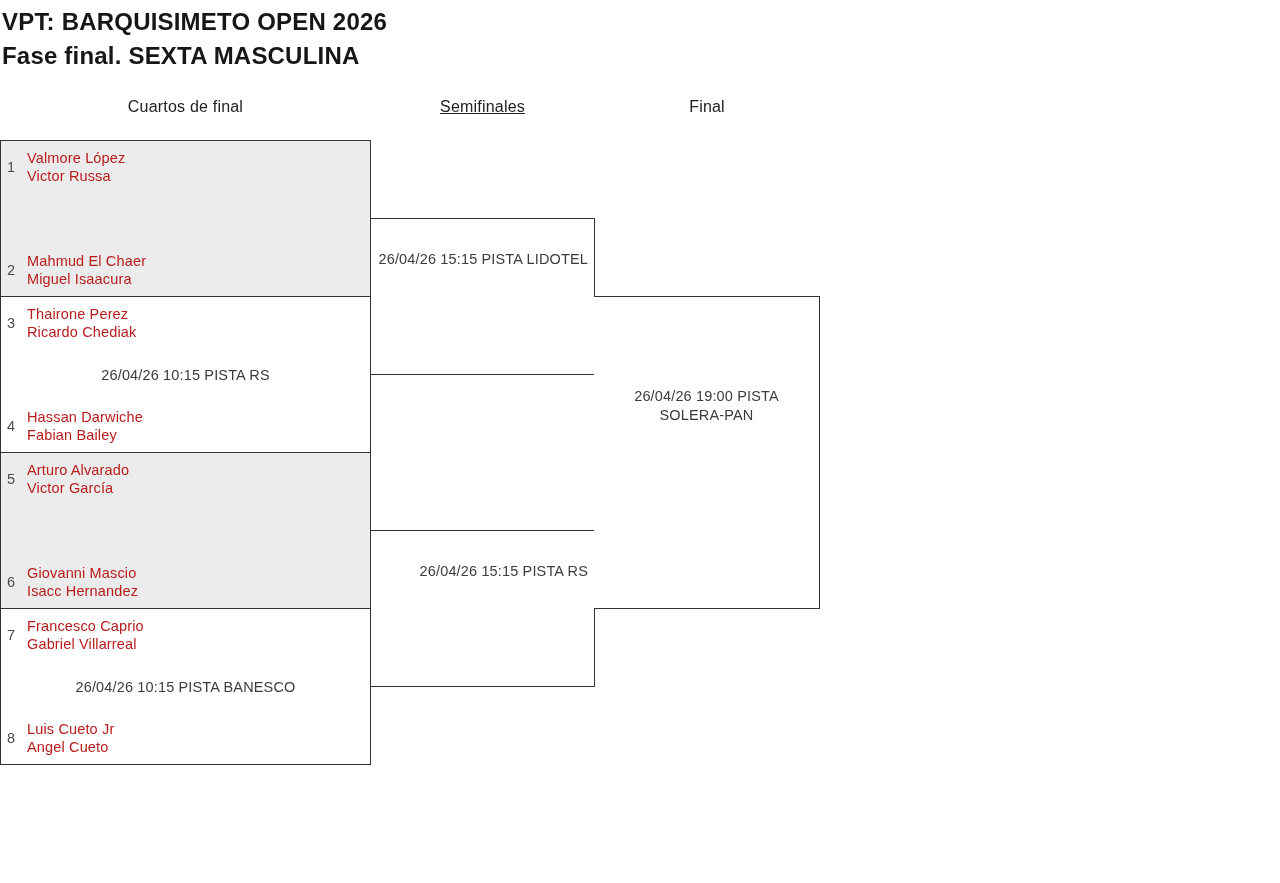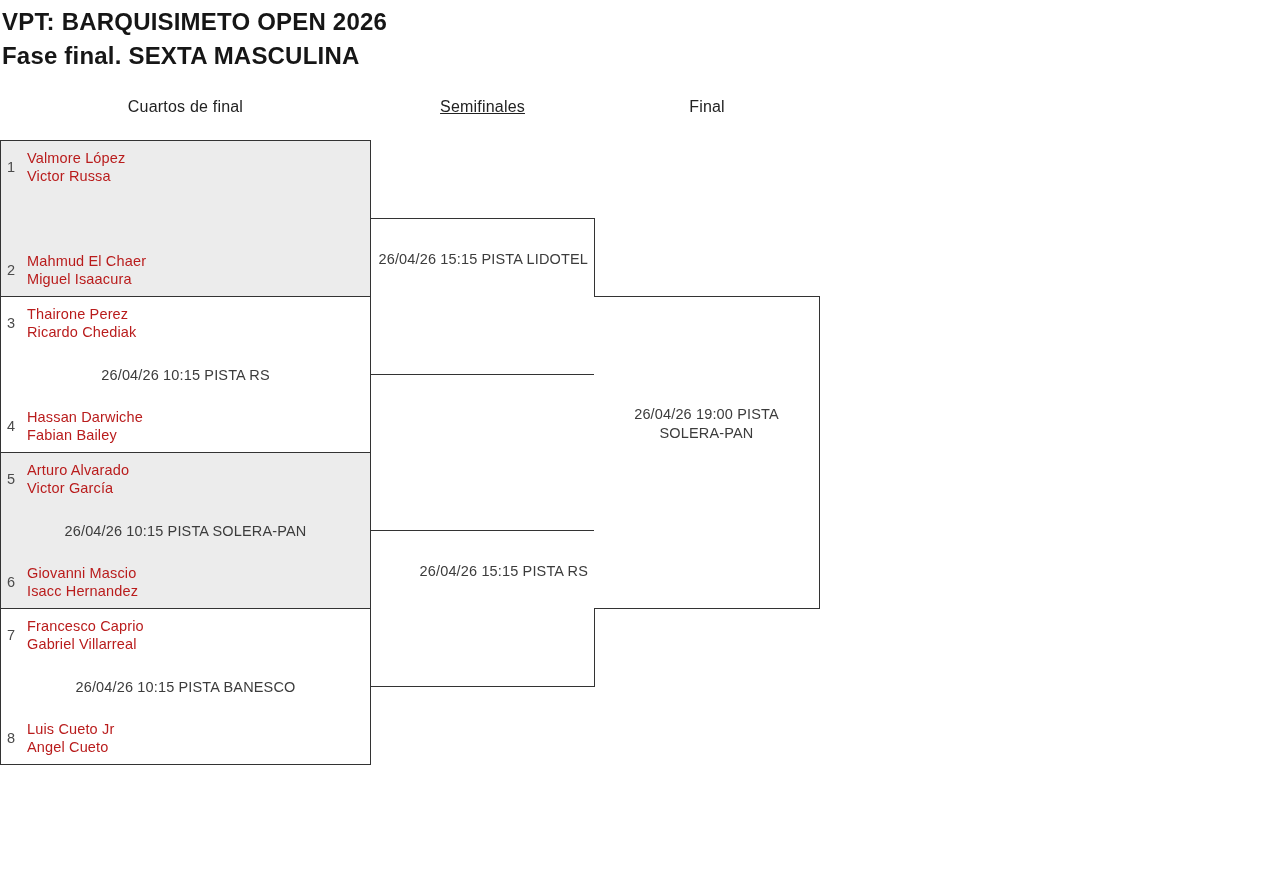--- a/index.html
+++ b/index.html
@@ -36,21 +36,21 @@
   .seed { width:20px; flex-shrink:0; text-align:center; color:#4b4b4b; }
   .names { padding-left:6px; line-height:18px; color:#b91c1c; }
 
   .schedule { text-align:center; line-height:18px; color:#3c3c3c; }
 
   .sf { left:370px; width:225px; height:157px; }
   .sf1 { top:218px; } .sf2 { top:530px; }
   .sf .schedule { position:absolute; top:31px; left:6px; right:6px;text-align:right; }
 
   .final-box { left:594px; top:296px; width:226px; height:313px; border-left:none; }
-  .final-box .schedule { position:absolute; top:108px; left:0; right:0; line-height:19px; }
+  .final-box .schedule { position:absolute; top:90px; left:0; right:0; line-height:19px; }
   .final-box .schedule .wrap { max-width:180px; margin:0 auto; }
 </style>
 </head>
 <body>
 
 <div class="title">
   <div>VPT: BARQUISIMETO OPEN 2026</div>
   <div>Fase final. SEXTA MASCULINA</div>
 </div>
 
@@ -94,21 +94,20 @@
 </div>
 
 <div class="match qf qf3 shaded">
   <div class="team-row">
     <span class="seed">5</span>
     <div class="names">
       <div>Arturo Alvarado</div>
       <div>Victor García</div>
     </div>
   </div>
-  <div class="schedule">26/04/26 10:15 PISTA SOLERA-PAN</div>
   <div class="team-row">
     <span class="seed">6</span>
     <div class="names">
       <div>Giovanni Mascio</div>
       <div>Isacc Hernandez</div>
     </div>
   </div>
 </div>
 
 <div class="match qf qf4">

